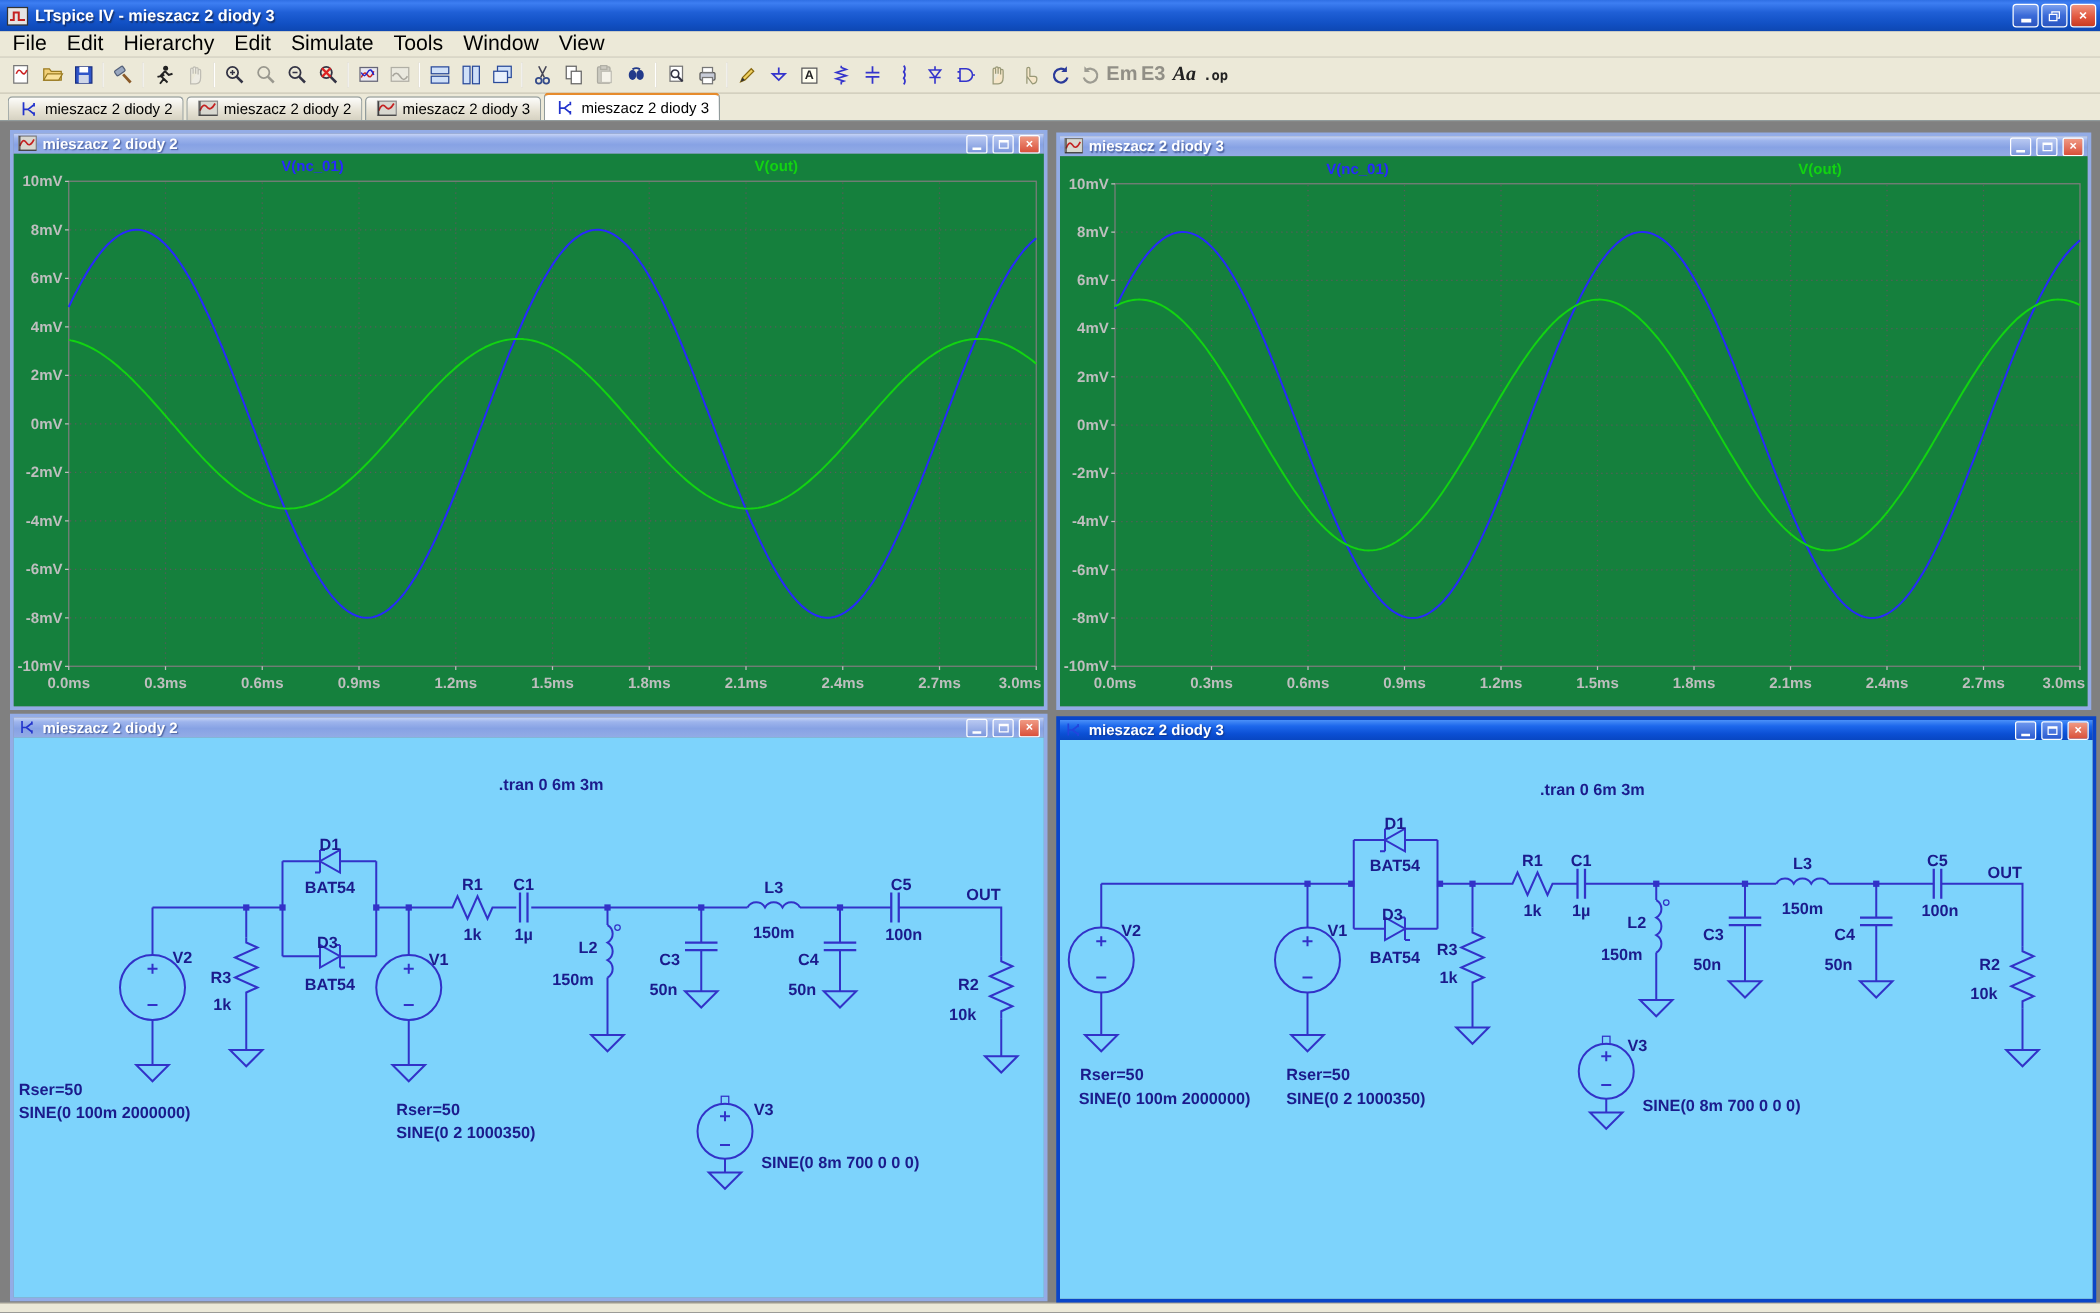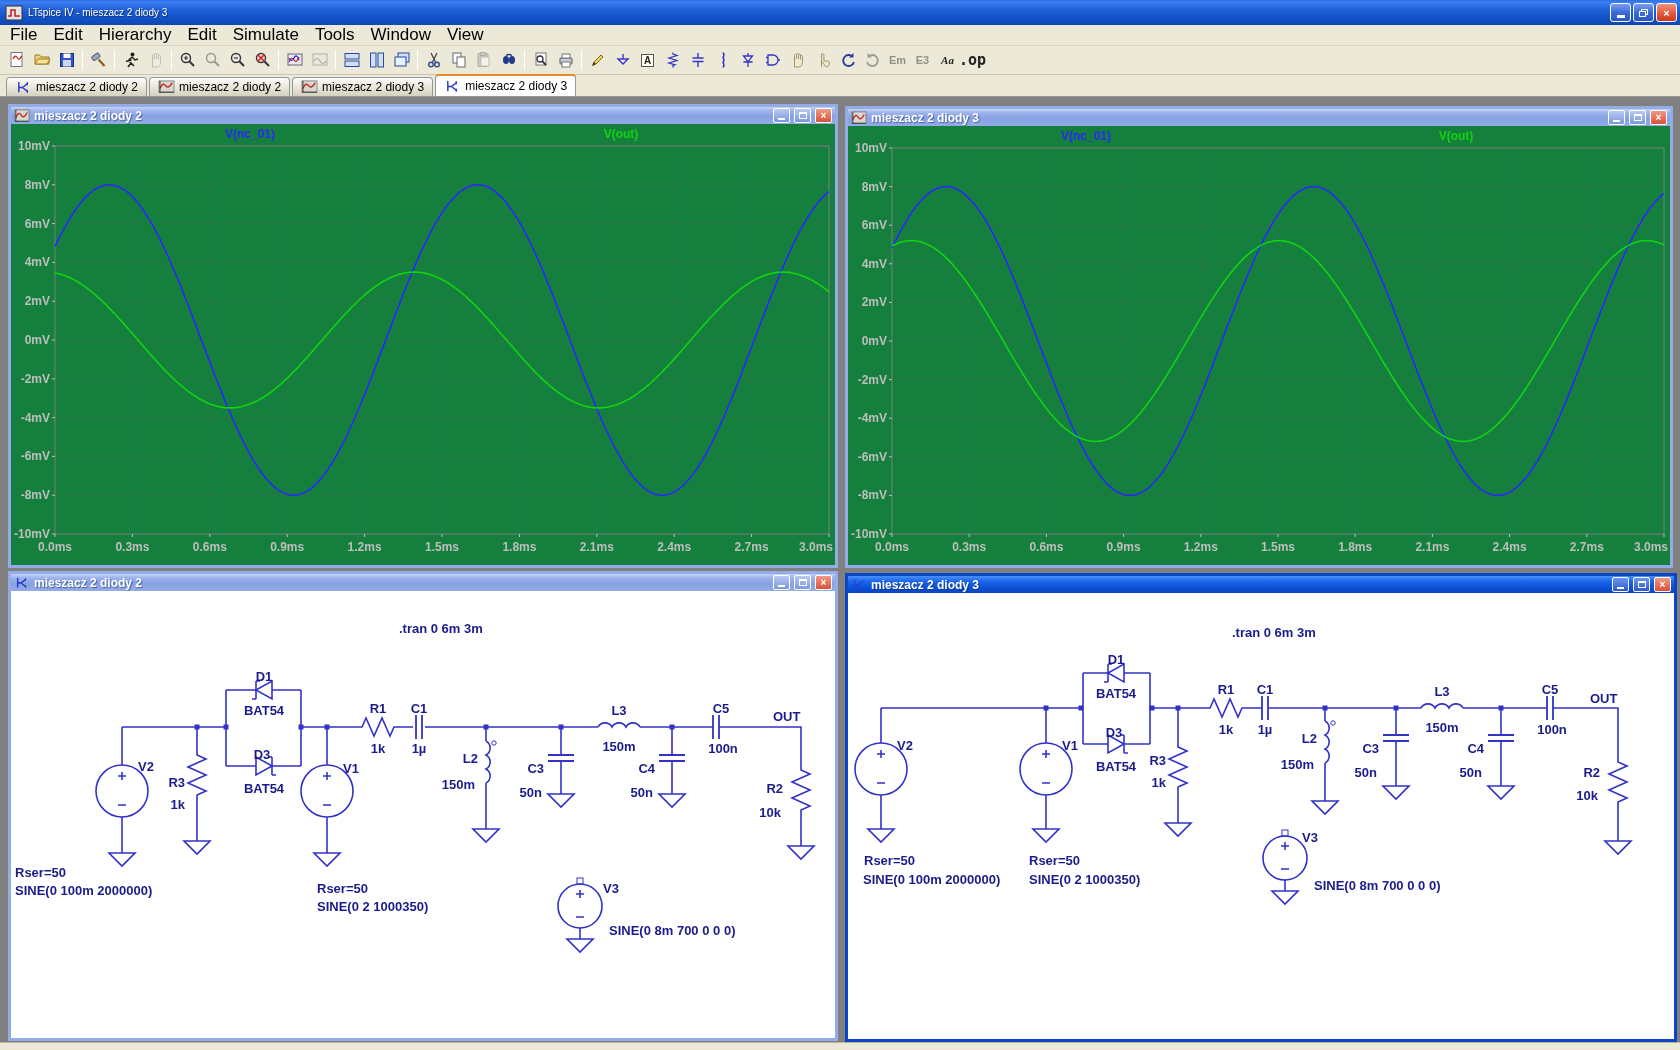--- a/index.html
+++ b/index.html
@@ -2,43 +2,43 @@
 <html><head>
 <meta charset="utf-8">
 <style>
   * { box-sizing: border-box; margin:0; padding:0; }
   html,body { width:1680px; height:1050px; overflow:hidden; }
   body { font-family:"Liberation Sans", sans-serif; background:#808080; }
 
   
   #titlebar { height:25px; display:flex; align-items:center; padding:0 3px 0 5px; gap:5px;
     background:linear-gradient(180deg,#2f6fe4 0%,#3d7ef2 10%,#1f5fd6 40%,#1150c4 75%,#0d47b2 100%); }
-  #titlebar .apptitle { color:#fff; font-size:10px; font-weight:normal; text-shadow:1px 1px 1px #13316e; flex:1; }
+  #titlebar .apptitle { color:#fff; font-size:13px; font-weight:bold; text-shadow:1px 1px 1px #13316e; flex:1; }
   .winbtns { display:flex; gap:2px; }
   .wbtn { width:21px; height:19px; border:1px solid #fff; border-radius:3px; display:flex; align-items:center; justify-content:center;
     background:linear-gradient(180deg,#7ba1ef 0%,#3a6ad8 50%,#2a55c0 100%); color:#fff; font-size:11px; font-weight:bold; }
   .wbtn.close { background:linear-gradient(180deg,#f0947e 0%,#e25940 55%,#c83a22 100%); }
   .wbtn .minbar { width:8px; height:3px; background:#fff; margin-top:8px; }
   .wbtn .restore { position:relative; width:9px; height:8px; }
   .wbtn .restore i { position:absolute; border:1px solid #fff; width:7px; height:6px; display:block; }
   .wbtn .restore i:first-child { right:0; top:0; } .wbtn .restore i:last-child { left:0; bottom:0; background:#3a6ad8; }
 
   
   #menubar { height:21px; background:#ece9d8; display:flex; align-items:center; padding-left:2px; border-bottom:1px solid #d8d4c4;}
   .mitem { padding:2px 8px; font-size:17px; color:#000; }
 
   
   #toolbar { height:29px; background:#ece9d8; display:flex; align-items:center; padding-left:4px; border-bottom:1px solid #c9c5b4; }
   .tbtn { width:25px; height:24px; display:flex; align-items:center; justify-content:center; border:1px solid transparent; border-radius:2px; }
   .tbtn svg { width:18px; height:18px; }
   .tbtn.gray { filter:grayscale(1) opacity(.45); }
   .tsep { width:1px; height:20px; background:#b8b4a4; border-right:1px solid #fff; margin:0 3px; }
-  .tlabel { font-size:11px; font-weight:bold; color:#222; }
+  .tlabel { font-size:16px; font-weight:bold; color:#222; }
   .tlabel.italic { font-style:italic; font-family:"Liberation Serif",serif;text-align:right; }
-  .tlabel.mono { font-family:"DejaVu Sans Mono",monospace; font-size:15px; }
+  .tlabel.mono { font-family:"DejaVu Sans Mono",monospace; font-size:11px; }
   .tlabel.boxed { border:1px solid #555; padding:0 2px; font-size:10px; background:#fffef0; }
 
   
   #tabbar { height:22px; background:#ece9d8; display:flex; align-items:flex-end; padding-left:6px; border-bottom:1px solid #919b9c; }
   .tab { display:flex; align-items:center; gap:4px; height:19px; padding:0 8px; margin-right:2px; font-size:12px;
     border:1px solid #919b9c; border-bottom:none; border-radius:4px 4px 0 0;
     background:linear-gradient(180deg,#fdfdfb 0%,#e6e2d4 60%,#d6d2c2 100%); }
   .tab.active { height:22px; background:#fff; border-top:2px solid #e68b2c; font-weight:normal; position:relative; z-index:2; }
   .tab svg { width:17px; height:15px; }
 
@@ -52,21 +52,21 @@
   .cw.active   .cwtitle { background:linear-gradient(180deg,#4a90f8 0%,#1d68ec 30%,#0b4fd4 70%,#0846c2 100%); }
   .cwtitle .t { flex:1; color:#fff; font-size:12px; font-weight:bold; text-shadow:1px 1px 1px rgba(20,40,100,.55); }
   .cbtn { width:17px; height:15px; border:1px solid #fff; border-radius:2px; display:flex; align-items:center; justify-content:center;
     color:#fff; font-size:10px; font-weight:bold; }
   .cw.inactive .cbtn { background:linear-gradient(180deg,#b9c9f2,#7c97dd); }
   .cw.active .cbtn { background:linear-gradient(180deg,#6d97ee,#2a5ad0); }
   .cbtn.close { background:linear-gradient(180deg,#f09a84,#d9503a) !important; }
   .cbtn .minbar { width:7px; height:2px; background:#fff; margin-top:7px; }
   .cbtn .maxbox { width:8px; height:7px; border:1px solid #fff; border-top-width:2px; }
   .plotbody { background:#15803d; flex:1; }
-  .schbody { background:#ffffff; flex:1; }
+  .schbody { background:#7dd3fc; flex:1; }
 
   .sl { font:bold 13px "Liberation Sans",sans-serif; fill:#1b1b8c; }
   .plotlabel { font:bold 12px "Liberation Sans",sans-serif; }
 
   #statusbar { height:8px; background:#ece9d8; border-top:1px solid #b8b4a4; }
 </style>
 </head>
 <body>
 
 <svg width="0" height="0" style="position:absolute">

